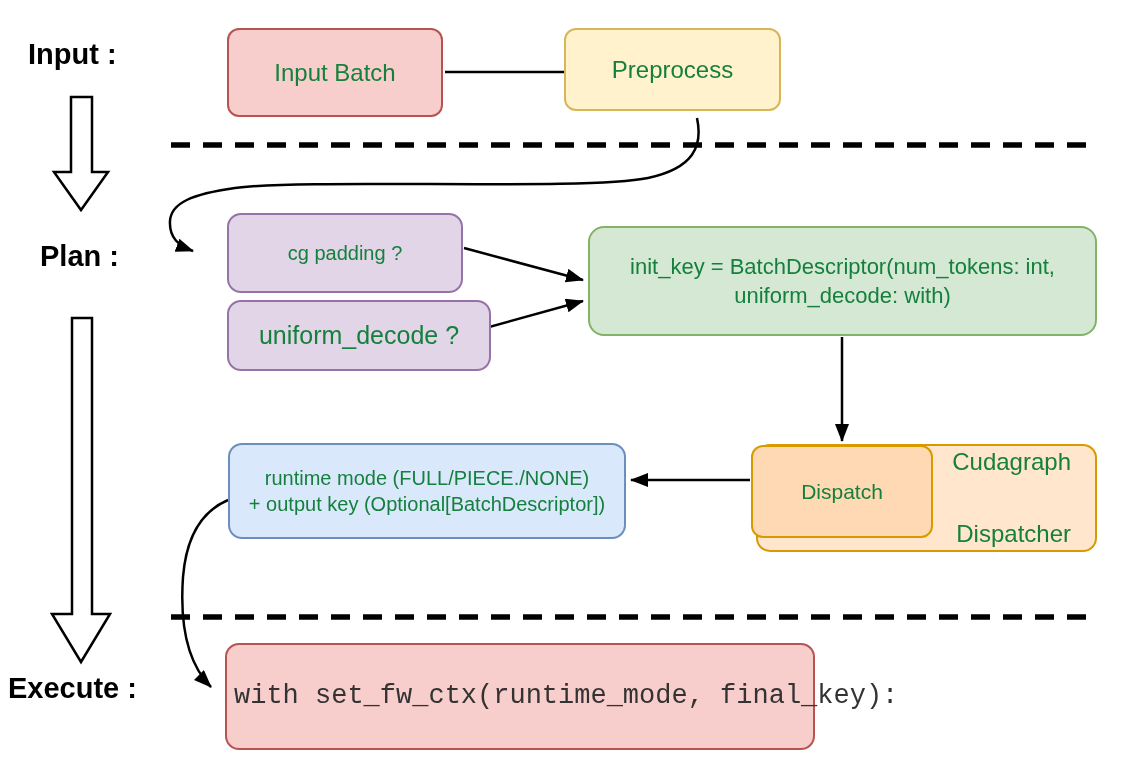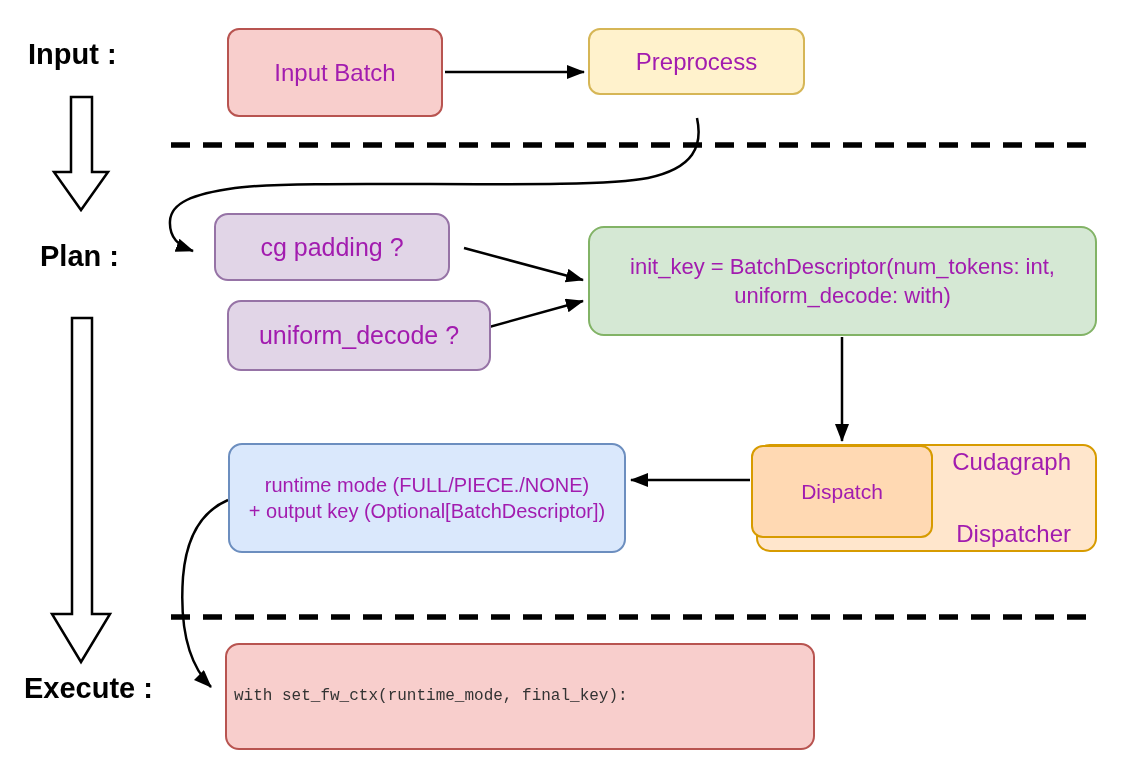--- a/index.html
+++ b/index.html
@@ -8,51 +8,51 @@
     width:1142px;height:770px;
     background:var(--canvas-bg,#fff);
     font-family:"Liberation Sans","DejaVu Sans",sans-serif;
     overflow:hidden;
   }
   .overlay{position:absolute;left:0;top:0;width:1142px;height:770px;z-index:0;}
   .node{
     position:absolute;z-index:1;
     border-radius:12px;
     display:flex;flex-direction:column;align-items:center;justify-content:center;
-    text-align:center;color:#a21caf;line-height:1.32;
+    text-align:center;color:#15803d;line-height:1.32;
     box-sizing:border-box;
   }
   .stage-label{
     position:absolute;z-index:1;
     font-weight:bold;font-size:29px;color:#000;white-space:nowrap;
   }
   .n-input-batch{left:227px;top:28px;width:216px;height:89px;
     background:var(--red-fill,#f8cecc);border:2px solid var(--red-stroke,#b85450);font-size:24px;}
-  .n-preprocess{left:588px;top:28px;width:217px;height:67px;
+  .n-preprocess{left:564px;top:28px;width:217px;height:83px;
     background:var(--yellow-fill,#fff2cc);border:2px solid var(--yellow-stroke,#d6b656);font-size:24px;}
-  .n-cg-padding{left:214px;top:213px;width:236px;height:68px;
-    background:var(--purple-fill,#e1d5e7);border:2px solid var(--purple-stroke,#9673a6);font-size:25px;border-radius:14px;}
+  .n-cg-padding{left:227px;top:213px;width:236px;height:80px;
+    background:var(--purple-fill,#e1d5e7);border:2px solid var(--purple-stroke,#9673a6);font-size:20px;border-radius:14px;}
   .n-uniform-decode{left:227px;top:300px;width:264px;height:71px;
     background:var(--purple-fill,#e1d5e7);border:2px solid var(--purple-stroke,#9673a6);font-size:25px;border-radius:14px;}
   .n-init-key{left:588px;top:226px;width:509px;height:110px;
     background:var(--green-fill,#d5e8d4);border:2px solid var(--green-stroke,#82b366);font-size:22px;border-radius:16px;}
   .n-dispatcher{left:756px;top:444px;width:341px;height:108px;
     background:var(--orange-fill,#ffe6cc);border:2px solid var(--orange-stroke,#d79b00);
     font-size:24px;border-radius:14px;
     align-items:flex-end;justify-content:space-between;padding-right:24px;}
   .n-dispatch{left:751px;top:445px;width:182px;height:93px;
     background:var(--orange-inner-fill,#ffd9b3);border:2px solid var(--orange-stroke,#d79b00);
     font-size:21px;border-radius:12px;z-index:2;}
-  .n-runtime{left:228px;top:443px;width:398px;height:110px;
+  .n-runtime{left:228px;top:443px;width:398px;height:96px;
     background:var(--blue-fill,#dae8fc);border:2px solid var(--blue-stroke,#6c8ebf);font-size:20px;border-radius:14px;}
   .n-execute{left:225px;top:643px;width:590px;height:107px;
     background:var(--red-fill,#f8cecc);border:2px solid var(--red-stroke,#b85450);
     align-items:flex-start;justify-content:center;text-align:left;
     font-family:"Liberation Mono","DejaVu Sans Mono",monospace;
-    font-size:16px;color:var(--code-color,#333);padding-left:7px;line-height:1.38;border-radius:14px;}
+    font-size:27px;color:var(--code-color,#333);padding-left:7px;line-height:1.38;border-radius:14px;}
   .pre{white-space:pre;}
 </style>
 </head>
 <body>
 
 <div class="canvas">
 
   <svg class="overlay" viewBox="0 0 1142 770" xmlns="http://www.w3.org/2000/svg">
     <defs>
       <marker id="arrowhead" markerUnits="userSpaceOnUse" markerWidth="20" markerHeight="16" refX="17" refY="7" orient="auto">
@@ -77,21 +77,21 @@
 
     <line x1="842" y1="337" x2="842" y2="441" stroke="#000" stroke-width="2.5" marker-end="url(#arrowhead)"></line>
 
     <line x1="750" y1="480" x2="631" y2="480" stroke="#000" stroke-width="2.5" marker-end="url(#arrowhead)"></line>
 
     <path d="M 228,500 C 200,512 186,540 183,577 C 180,620 186,662 211,687" fill="none" stroke="#000" stroke-width="2.5" marker-end="url(#arrowhead)"></path>
   </svg>
 
   <div class="stage-label" style="left:28px;top:38px">Input :</div>
   <div class="stage-label" style="left:40px;top:240px">Plan :</div>
-  <div class="stage-label" style="left:24px;top:672px">Execute :</div>
+  <div class="stage-label" style="left:8px;top:672px">Execute :</div>
 
   <div class="node n-input-batch">
     <span>Input Batch</span>
   </div>
 
   <div class="node n-preprocess">
     <span>Preprocess</span>
   </div>
 
   <div class="node n-cg-padding">

